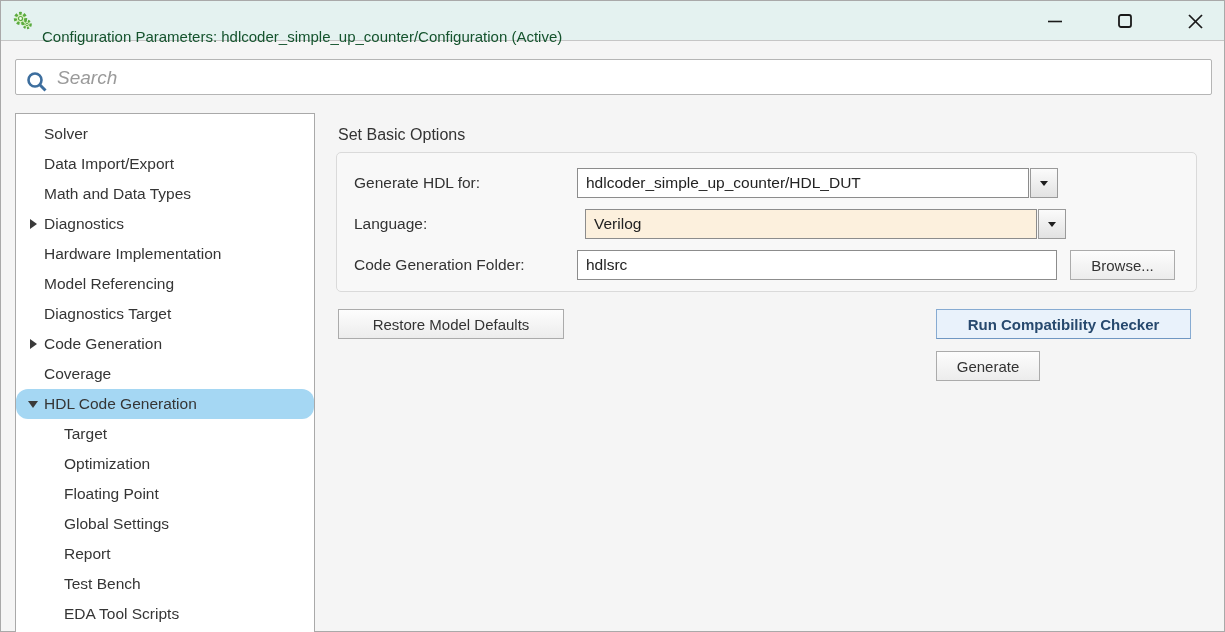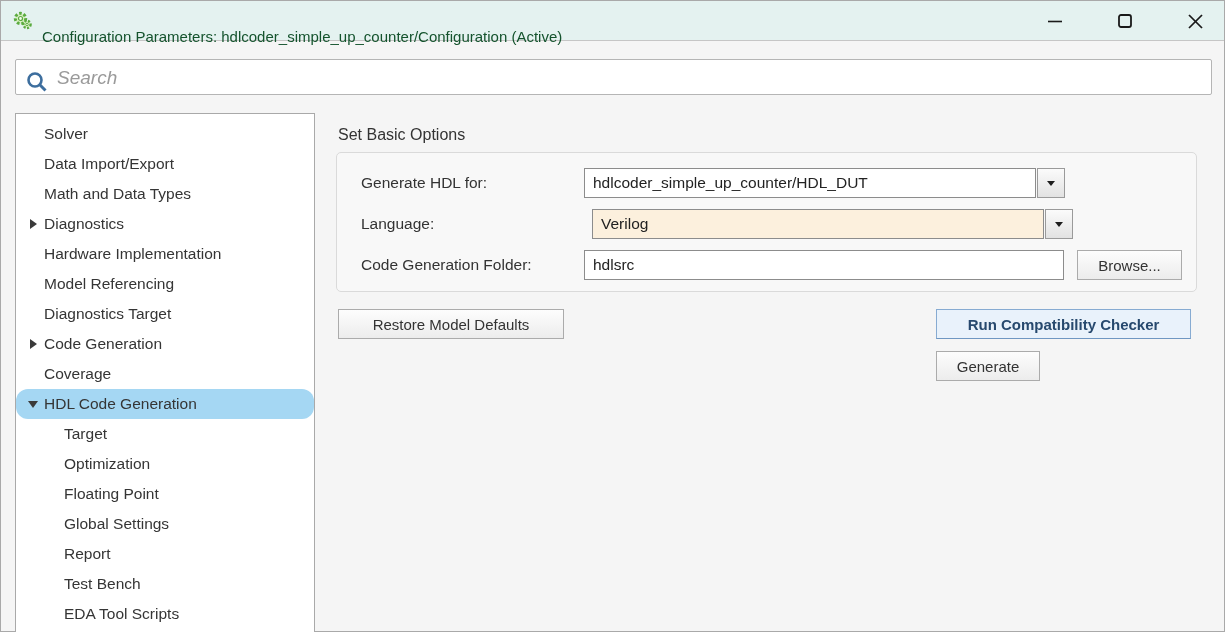--- a/index.html
+++ b/index.html
@@ -38,21 +38,21 @@
            display:flex; align-items:center; justify-content:center; }
   .tri-right { width:0; height:0; border-top:5px solid transparent; border-bottom:5px solid transparent;
                border-left:7px solid #3a3a3a; }
   .tri-down  { width:0; height:0; border-left:5px solid transparent; border-right:5px solid transparent;
                border-top:7px solid #3a3a3a; }
 
   
   .section-title { position:absolute; left:337px; top:125px; font-size:16px; color:#333; }
   .groupbox { position:absolute; left:335px; top:151px; width:861px; height:140px;
               background:#f8f8f8; border:1px solid #dadada; border-radius:5px; }
-  .form-row { position:absolute; left:7px; width:100%; height:46px; }
+  .form-row { position:absolute; left:0; width:100%; height:46px; }
   .form-label { position:absolute; left:17px; top:0; height:30px; line-height:30px; font-size:15.5px; color:#333; }
 
   .combo { position:absolute; left:240px; top:0; height:30px; display:flex; }
   .combo-field { width:452px; height:30px; background:#fff; border:1px solid #8c8c8c;
                  font-size:15.5px; color:#222; line-height:28px; padding-left:8px;
                  overflow:hidden; white-space:nowrap; }
   .combo-field.tan { background:#fcf0dd;margin-left:8px; }
   .combo-btn { width:28px; height:30px; margin-left:1px; border:1px solid #9a9a9a;
                background:linear-gradient(#fbfbfb,#e2e2e2);
                display:flex; align-items:center; justify-content:center; cursor:default; }

